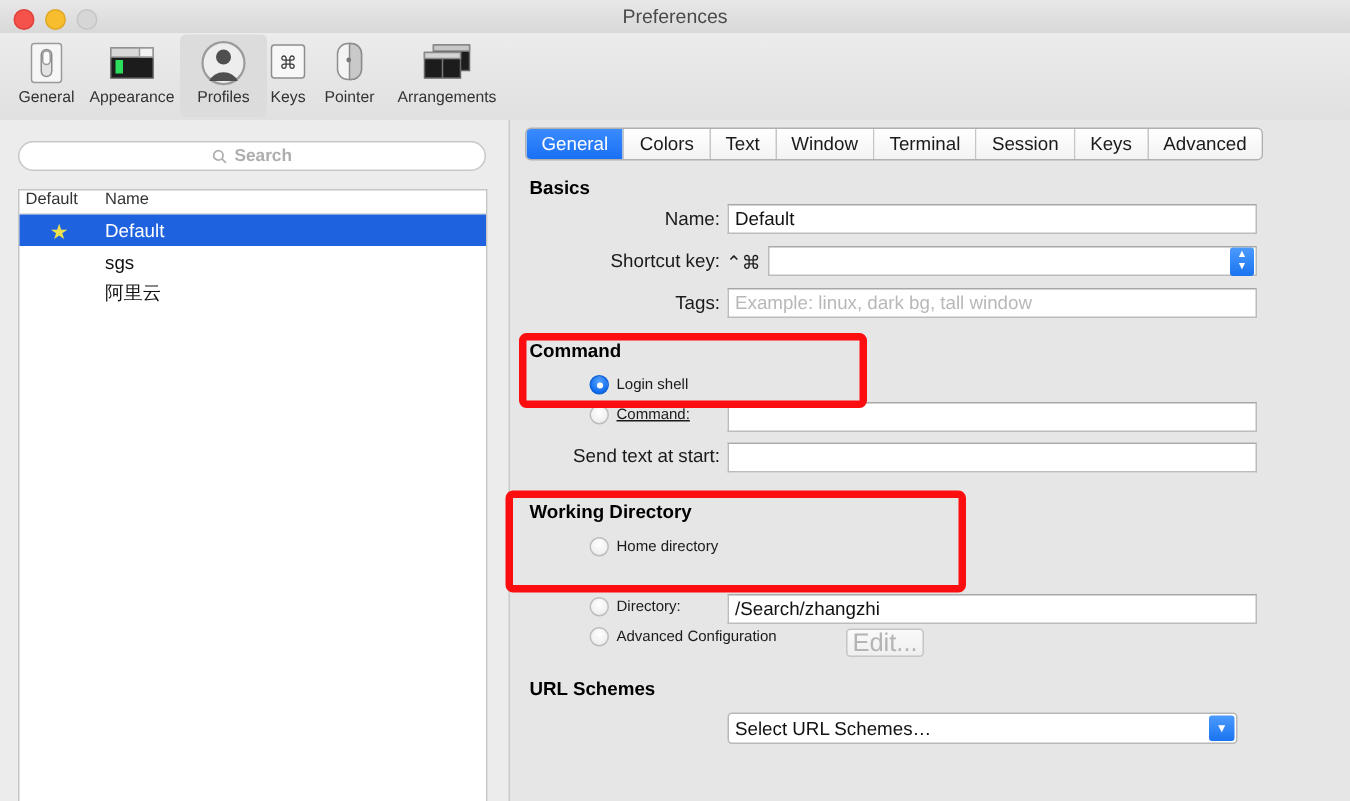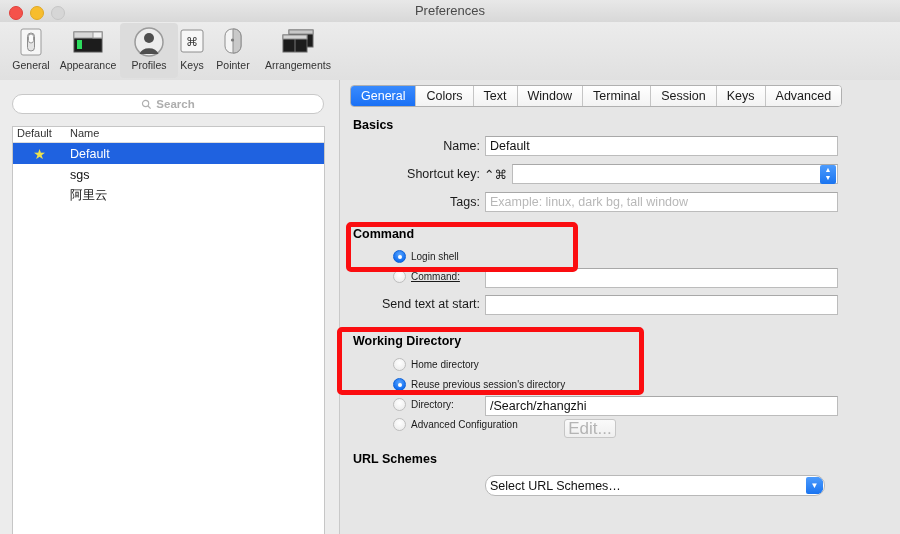--- a/index.html
+++ b/index.html
@@ -470,40 +470,36 @@
     <div class="field-label" style="left:0px; top:217px; width:140px;">Send text at start:</div>
     <div class="text-field" style="left:145px; top:215px; width:353px;"></div>
 
     <div class="section-title" style="left:13px; top:254px;">Working Directory</div>
 
     <div class="radio-row" style="left:53px; top:278px;">
       <span class="radio"></span>
       <span>Home directory</span>
     </div>
 
-    <div class="radio-row" style="left:53px; top:298px;">
-      <span class="radio on"></span>
-      <span>Reuse previous session's directory</span>
-    </div>
 
     <div class="radio-row" style="left:53px; top:318px;">
       <span class="radio"></span>
       <span>Directory:</span>
     </div>
     <div class="text-field" style="left:145px; top:316px; width:353px;">/Search/zhangzhi</div>
 
     <div class="radio-row" style="left:53px; top:338px;">
       <span class="radio"></span>
       <span>Advanced Configuration</span>
     </div>
     <div class="push-button" style="left:224px; top:339px; width:52px;">Edit...</div>
 
     <div class="section-title" style="left:13px; top:372px;">URL Schemes</div>
 
-    <div class="combo" style="left:145px; top:395px; width:340px;border-radius:10px;">
+    <div class="combo" style="left:145px; top:395px; width:340px;">
       <span>Select URL Schemes…</span>
       <span class="combo-arrow">▼</span>
     </div>
   </div>
 
   <div class="annot" style="left:346px; top:222px; width:232px; height:50px;"></div>
   <div class="annot" style="left:337px; top:327px; width:307px; height:68px;"></div>
 
 </div>
 

